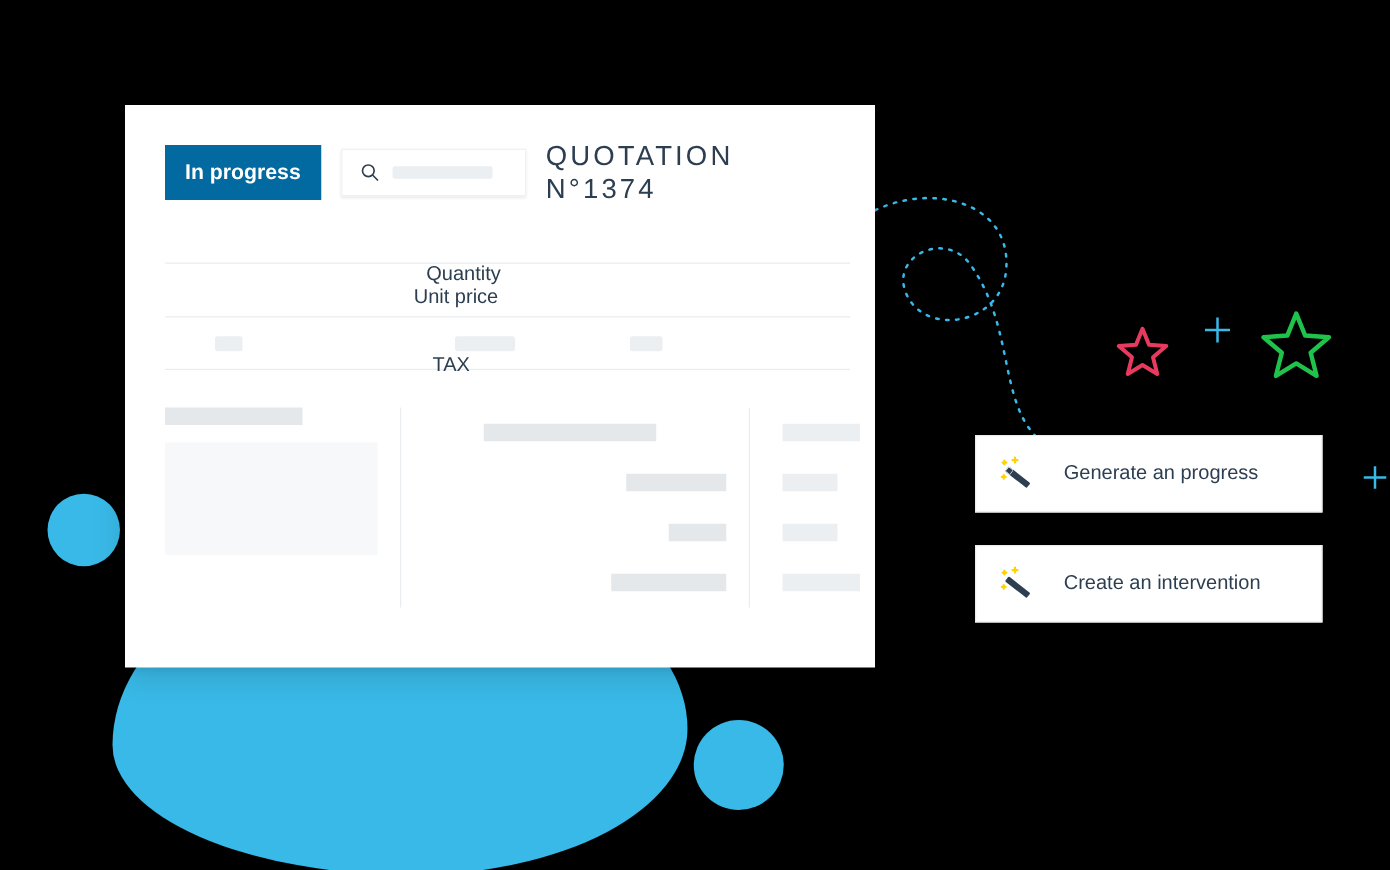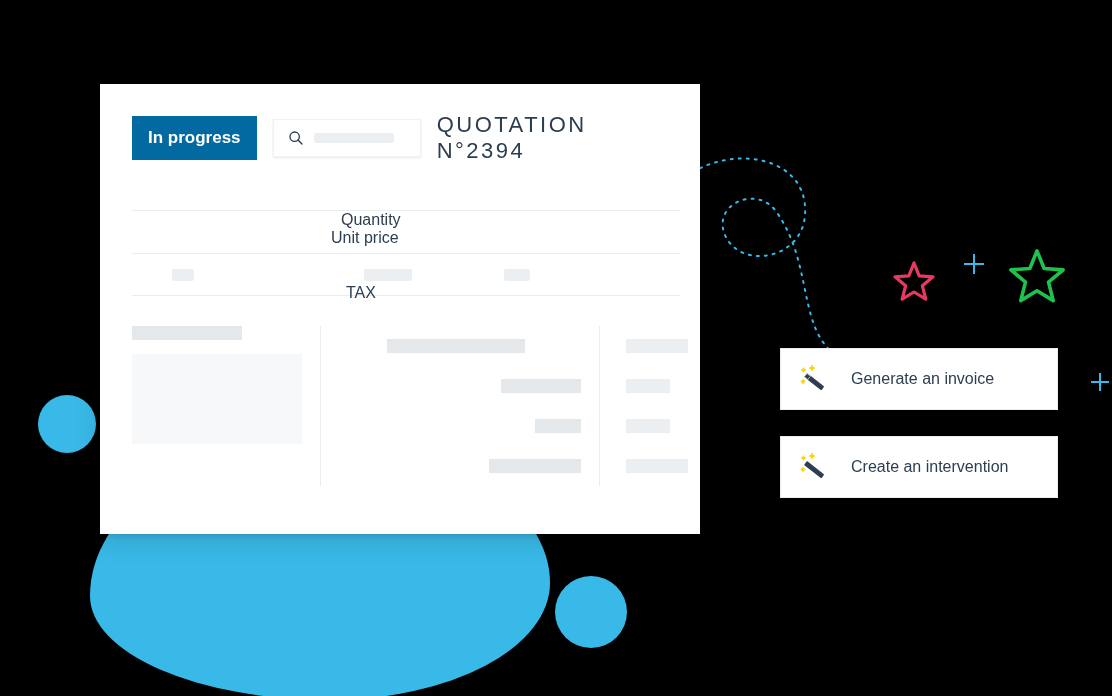--- a/index.html
+++ b/index.html
@@ -246,21 +246,21 @@
     <div class="status-badge">In progress</div>
     <div class="search-box">
       <span class="search-icon">
         <svg width="16" height="16" viewBox="0 0 24 24">
             <circle cx="10" cy="10" r="7" fill="none" stroke="#2c3e50" stroke-width="2"></circle>
             <line x1="15" y1="15" x2="21" y2="21" stroke="#2c3e50" stroke-width="2" stroke-linecap="round"></line>
           </svg>
       </span>
       <span class="search-ph"></span>
     </div>
-    <div class="quote-title">QUOTATION  N°2394</div>
+    <div class="quote-title">QUOTATION  N°1374</div>
   </div>
 
   <div class="table-head">
     <div class="col-qty">Quantity</div>
     <div class="col-price">Unit price</div>
     <div class="col-tax">TAX</div>
   </div>
   <div class="table-row">
     <div class="ph ph-qty"></div>
     <div class="ph ph-price"></div>
@@ -309,21 +309,21 @@
     <span class="wand">
       <svg width="34" height="30" viewBox="0 0 34 30">
         <path d="M3 6 L6 6 M4.5 4.5 L4.5 7.5" stroke="#ffd200" stroke-width="1.8" stroke-linecap="round"></path>
         <path d="M13 2 L13 6 M11 4 L15 4" stroke="#ffd200" stroke-width="1.8" stroke-linecap="round"></path>
         <path d="M4 16 L4 19 M2.5 17.5 L5.5 17.5" stroke="#ffd200" stroke-width="1.8" stroke-linecap="round"></path>
         <rect x="8" y="9" width="22" height="5" rx="1" transform="rotate(38 8 9)" fill="#2c3e50"></rect>
         <rect x="8" y="9" width="5" height="5" rx="1" transform="rotate(38 8 9)" fill="#fff" stroke="#2c3e50" stroke-width="0"></rect>
         <rect x="8.5" y="9.5" width="4" height="4" transform="rotate(38 8 9)" fill="#2c3e50"></rect>
       </svg>
     </span>
-    <span>Generate an invoice</span>
+    <span>Generate an progress</span>
   </div>
 
   <div class="action-btn">
     <span class="wand">
       <svg width="34" height="30" viewBox="0 0 34 30">
         <path d="M3 6 L6 6 M4.5 4.5 L4.5 7.5" stroke="#ffd200" stroke-width="1.8" stroke-linecap="round"></path>
         <path d="M13 2 L13 6 M11 4 L15 4" stroke="#ffd200" stroke-width="1.8" stroke-linecap="round"></path>
         <path d="M4 16 L4 19 M2.5 17.5 L5.5 17.5" stroke="#ffd200" stroke-width="1.8" stroke-linecap="round"></path>
         <rect x="8" y="9" width="22" height="5" rx="1" transform="rotate(38 8 9)" fill="#2c3e50"></rect>
       </svg>

